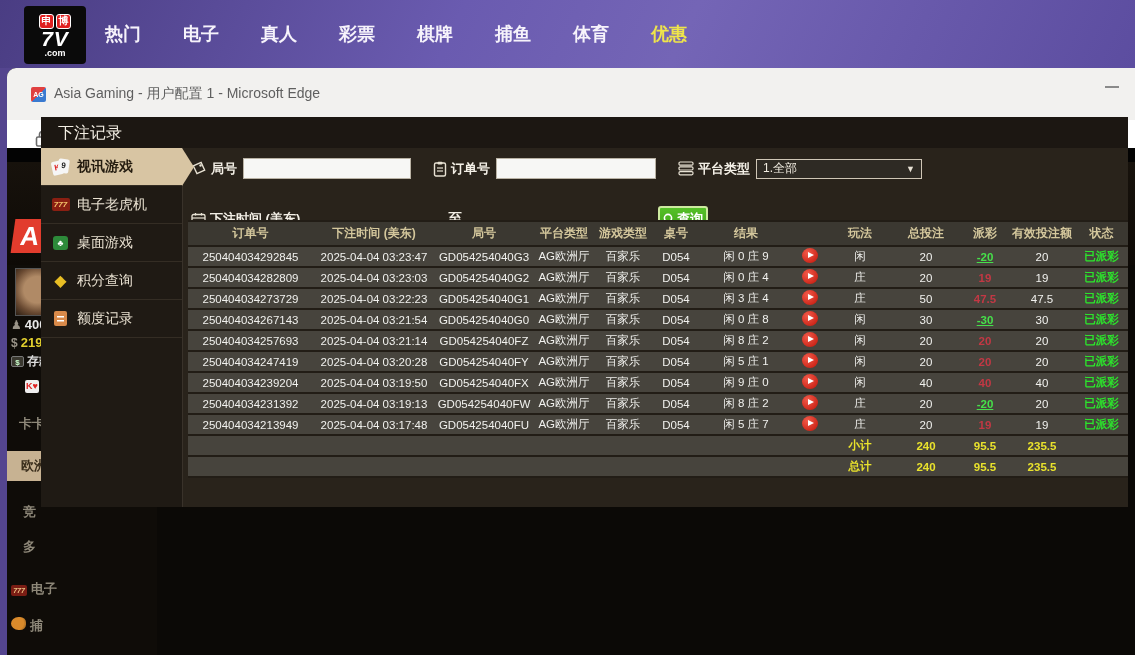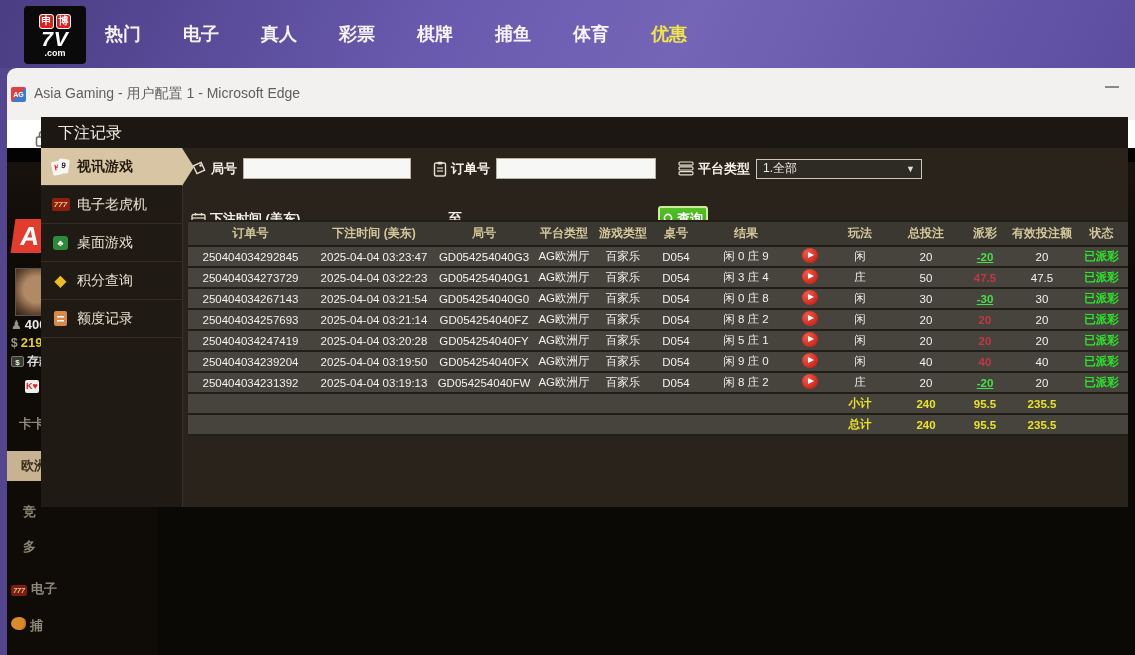--- a/index.html
+++ b/index.html
@@ -16,21 +16,21 @@
     display:flex; align-items:center; justify-content:center; border-radius:3px; border:1px solid #fff; }
   .site-logo .big { color:#fff; font-size:21px; font-weight:bold; font-style:italic; line-height:20px; letter-spacing:1px; }
   .site-logo .dotcom { color:#fff; font-size:9px; font-weight:bold; line-height:8px; }
   .nav-items { position:absolute; left:105px; top:0; height:68px; display:flex; align-items:center; gap:42px; }
   .nav-item { color:#f6f3fb; font-size:18px; font-weight:bold; cursor:pointer; }
   .nav-item.active { color:#efe44b; }
 
   
   .edge-window { position:absolute; left:7px; top:68px; width:1128px; height:587px;
     border-top-left-radius:9px; overflow:hidden; background:#000; }
-  .edge-titlebar { height:52px; background:#f2f1ef; display:flex; align-items:center; padding-left:4px; position:relative; }
+  .edge-titlebar { height:52px; background:#f2f1ef; display:flex; align-items:center; padding-left:24px; position:relative; }
   .favicon { width:15px; height:15px; border-radius:2px; margin-right:8px;
     background:linear-gradient(135deg,#e04040 0 50%,#3a7ad0 50% 100%); color:#fff; font-size:7px; font-weight:bold;
     display:flex; align-items:center; justify-content:center; }
   .edge-title { color:#5f5f5f; font-size:14px; }
   .win-min { position:absolute; right:16px; top:18px; width:14px; height:2px; background:#8a8a8a; cursor:pointer; }
   .edge-urlbar { height:42px; background:#ffffff; display:flex; align-items:center; padding-left:28px; border-bottom:1px solid #d8d8d8; }
   .lock { margin-right:14px; }
   .url-text { font-size:16px; color:#6f6f6f; }
   .url-text b { color:#1e1e1e; font-weight:bold; }
 
@@ -396,20 +396,35 @@
               <td>D054</td>
               <td>闲 0 庄 9</td>
               <td><span class="play-btn"></span></td>
               <td>闲</td>
               <td>20</td>
               <td class="pay-neg">-20</td>
               <td>20</td>
               <td class="st-green">已派彩</td>
             </tr>
             <tr>
+              <td>250404034282809</td>
+              <td>2025-04-04 03:23:03</td>
+              <td>GD054254040G2</td>
+              <td>AG欧洲厅</td>
+              <td>百家乐</td>
+              <td>D054</td>
+              <td>闲 0 庄 4</td>
+              <td><span class="play-btn"></span></td>
+              <td>庄</td>
+              <td>20</td>
+              <td class="pay-pos">19</td>
+              <td>19</td>
+              <td class="st-green">已派彩</td>
+            </tr>
+            <tr>
               <td>250404034273729</td>
               <td>2025-04-04 03:22:23</td>
               <td>GD054254040G1</td>
               <td>AG欧洲厅</td>
               <td>百家乐</td>
               <td>D054</td>
               <td>闲 3 庄 4</td>
               <td><span class="play-btn"></span></td>
               <td>庄</td>
               <td>50</td>
@@ -483,20 +498,35 @@
               <td>GD054254040FW</td>
               <td>AG欧洲厅</td>
               <td>百家乐</td>
               <td>D054</td>
               <td>闲 8 庄 2</td>
               <td><span class="play-btn"></span></td>
               <td>庄</td>
               <td>20</td>
               <td class="pay-neg">-20</td>
               <td>20</td>
+              <td class="st-green">已派彩</td>
+            </tr>
+            <tr>
+              <td>250404034213949</td>
+              <td>2025-04-04 03:17:48</td>
+              <td>GD054254040FU</td>
+              <td>AG欧洲厅</td>
+              <td>百家乐</td>
+              <td>D054</td>
+              <td>闲 5 庄 7</td>
+              <td><span class="play-btn"></span></td>
+              <td>庄</td>
+              <td>20</td>
+              <td class="pay-pos">19</td>
+              <td>19</td>
               <td class="st-green">已派彩</td>
             </tr>
             <tr>
               <td></td>
               <td></td>
               <td></td>
               <td></td>
               <td></td>
               <td></td>
               <td></td>

